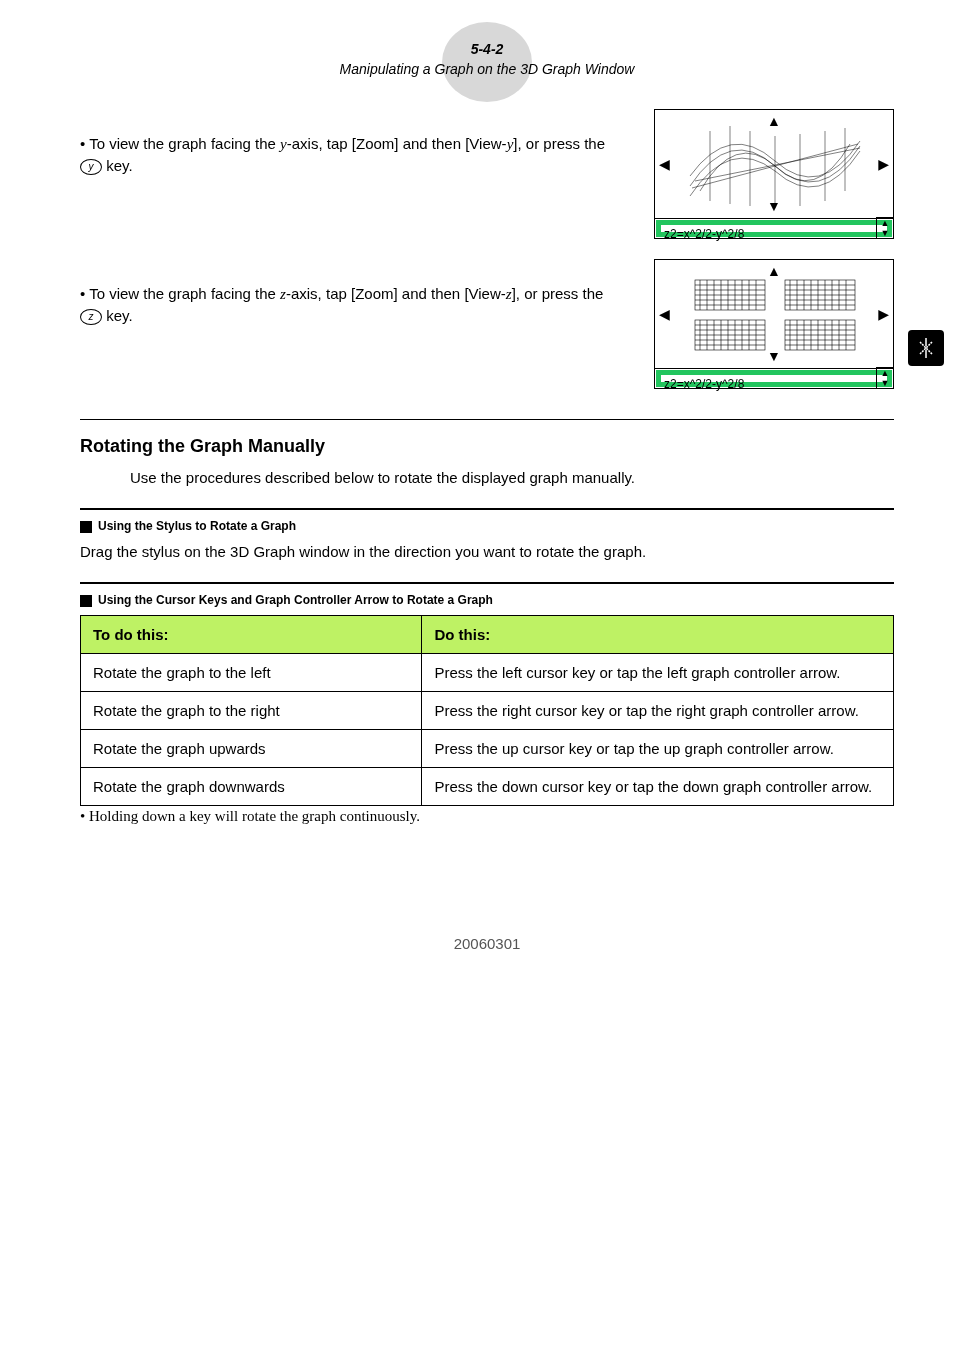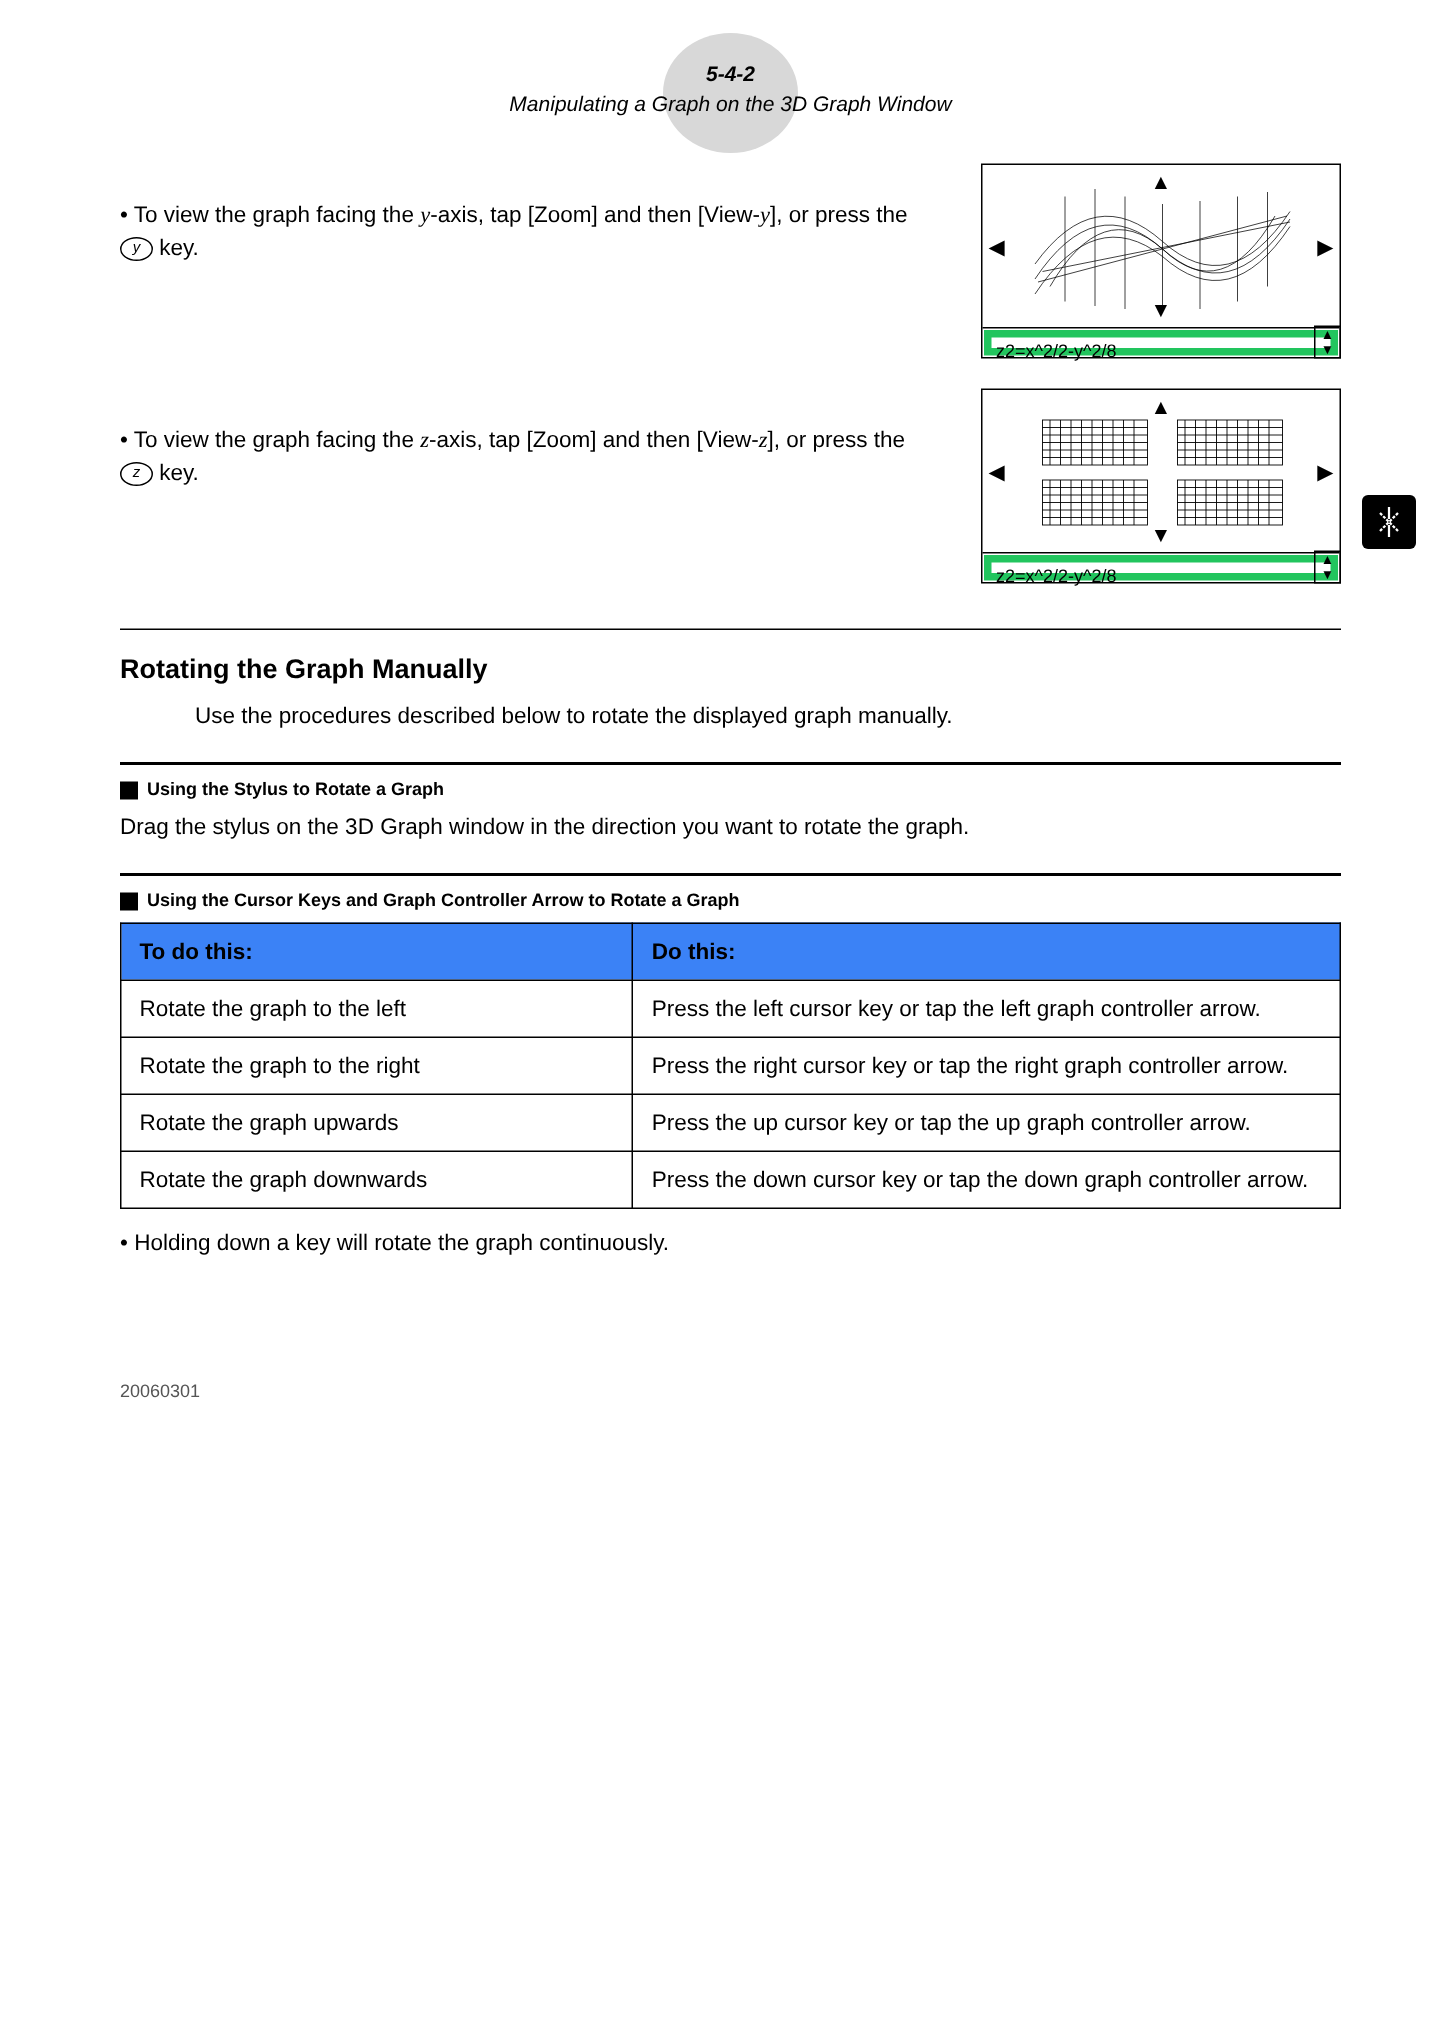--- a/index.html
+++ b/index.html
@@ -140,42 +140,44 @@
   }
   table.instruction-table th, table.instruction-table td {
     border: 1px solid #000;
     padding: 8px 12px;
     text-align: left;
     vertical-align: middle;
     font-size: 15px;
   }
   table.instruction-table th {
     font-weight: bold;
-    background: #3b82f6;
+    background: #bef264;
   }
   .key-oval {
     display: inline-flex;
     align-items: center;
     justify-content: center;
     width: 22px;
     height: 16px;
     border: 1px solid #000;
     border-radius: 50%;
     font-size: 10px;
     font-style: italic;
     vertical-align: middle;
   }
   .it { font-style: italic; font-family: 'Times New Roman', serif; }
   .footer-note {
-    margin-top: 12px;
+    margin-top: 0;
+    font-family: Liberation Serif, serif;
   }
   .page-stamp {
-    font-size: 12px;
+    text-align: center;
+    font-size: 15px;
     color: #555;
-    margin-top: 80px;
+    margin-top: 106px;
   }
   .grid-art {
     position: absolute;
     left: 30px;
     top: 15px;
     width: 180px;
     height: 80px;
   }
   .mesh-art {
     position: absolute;

